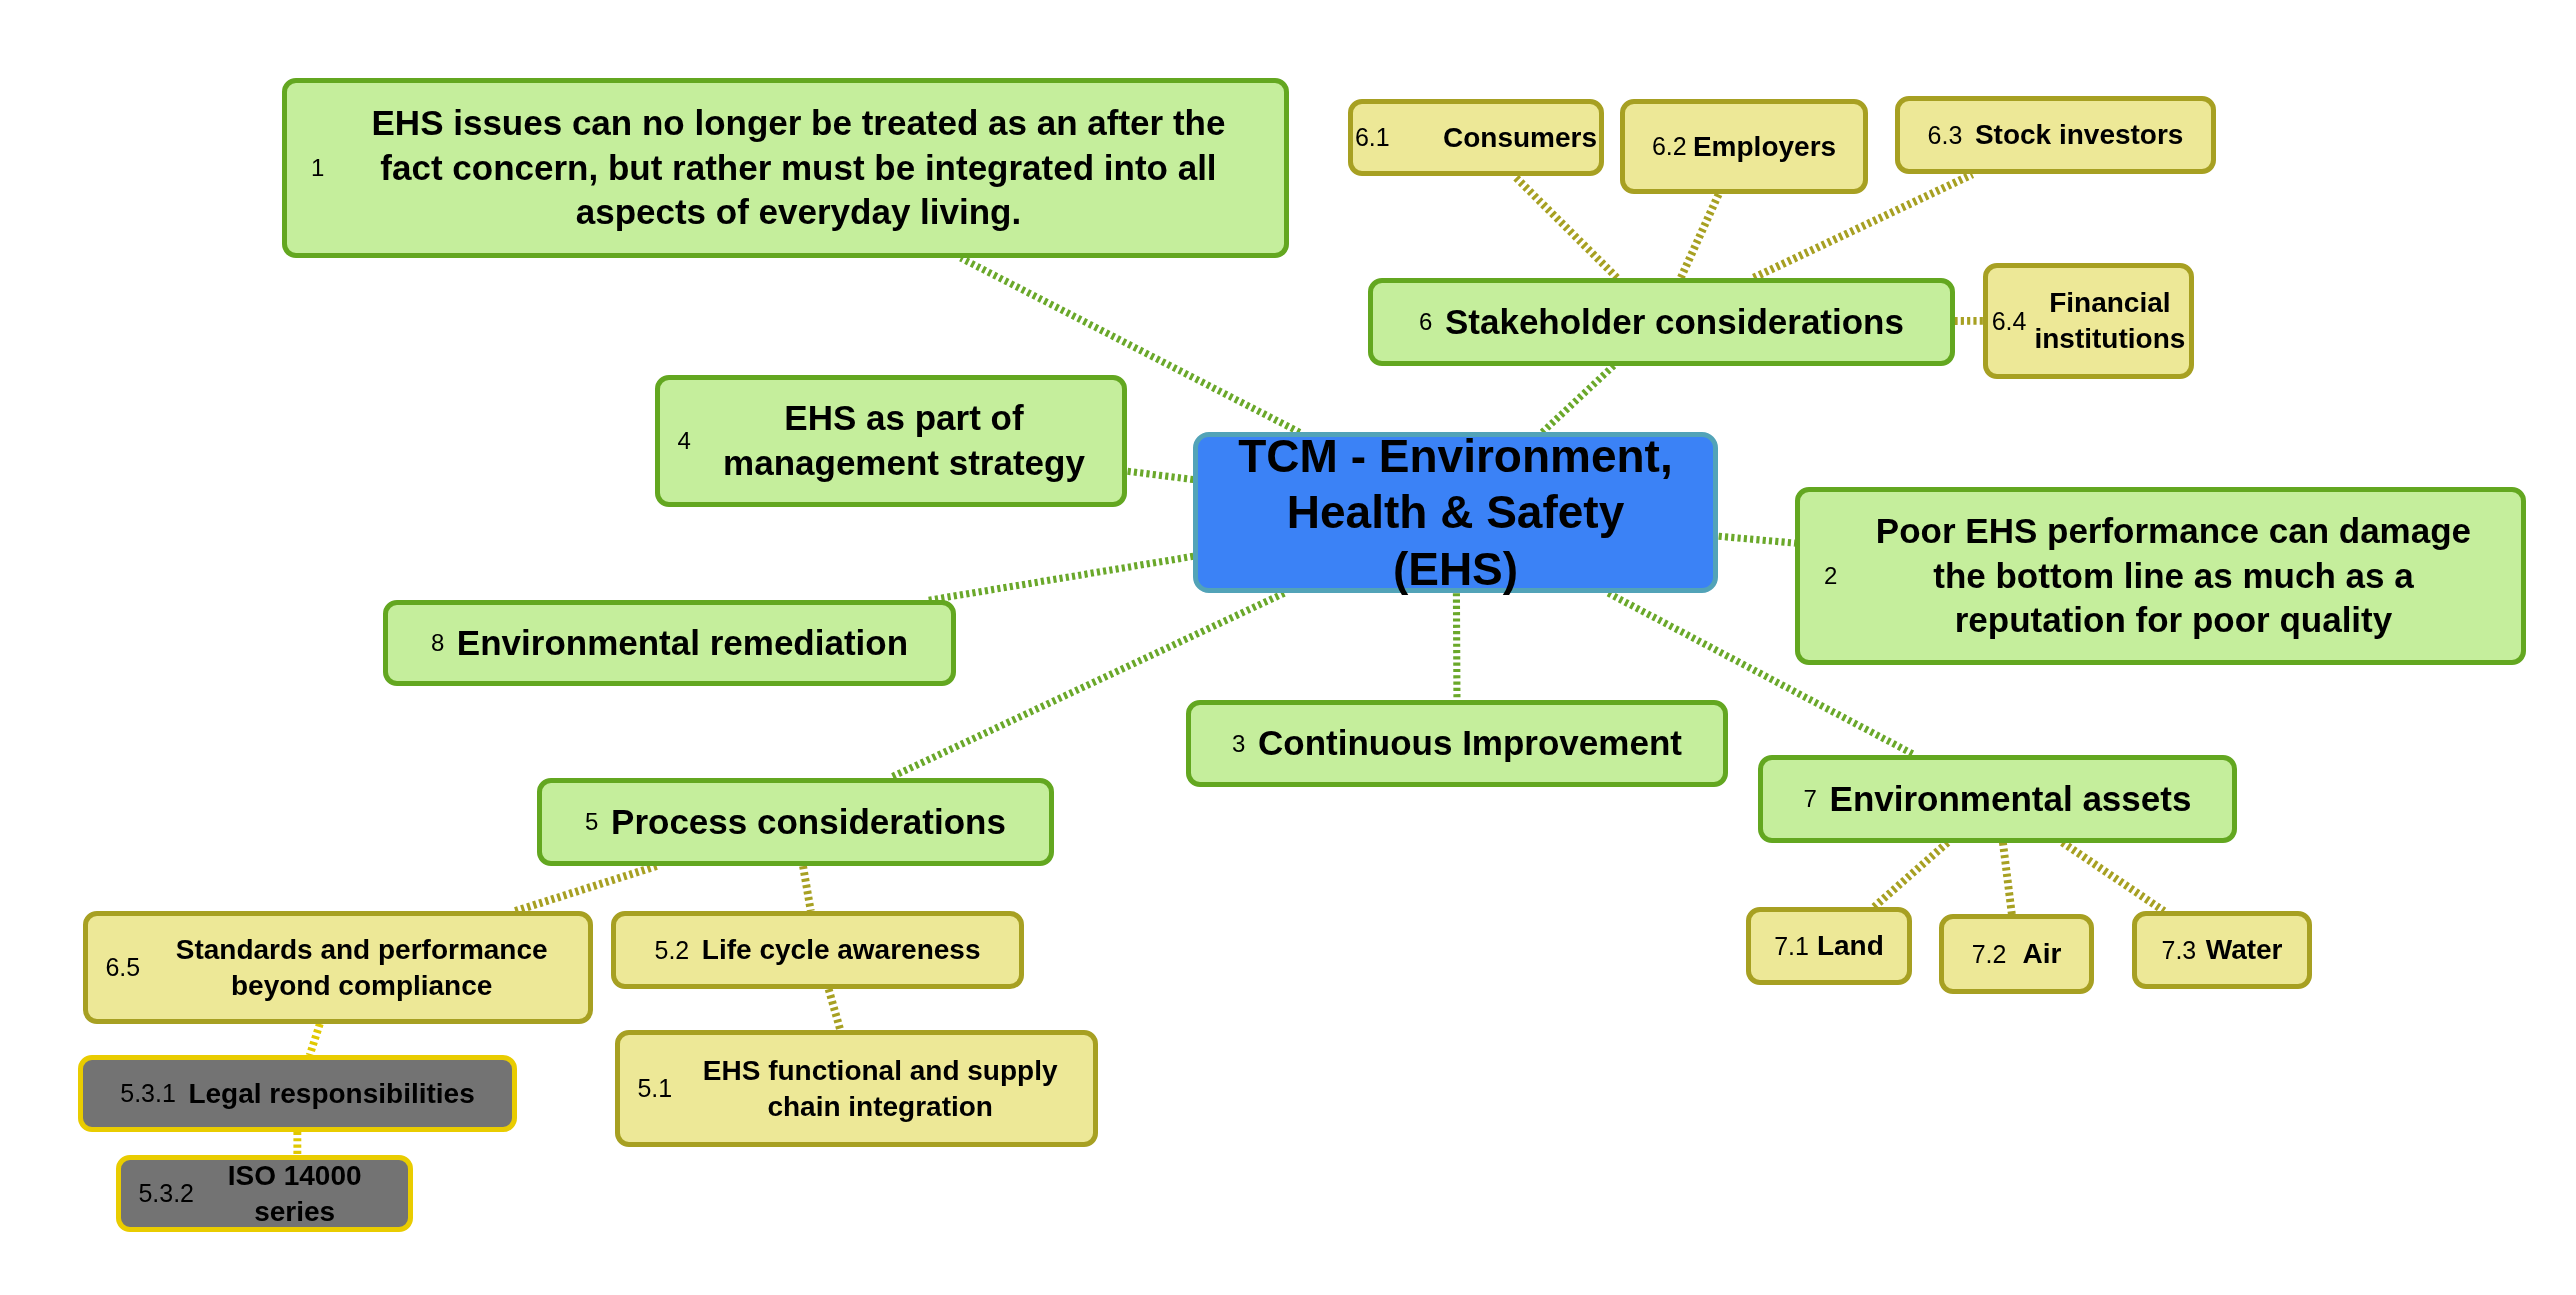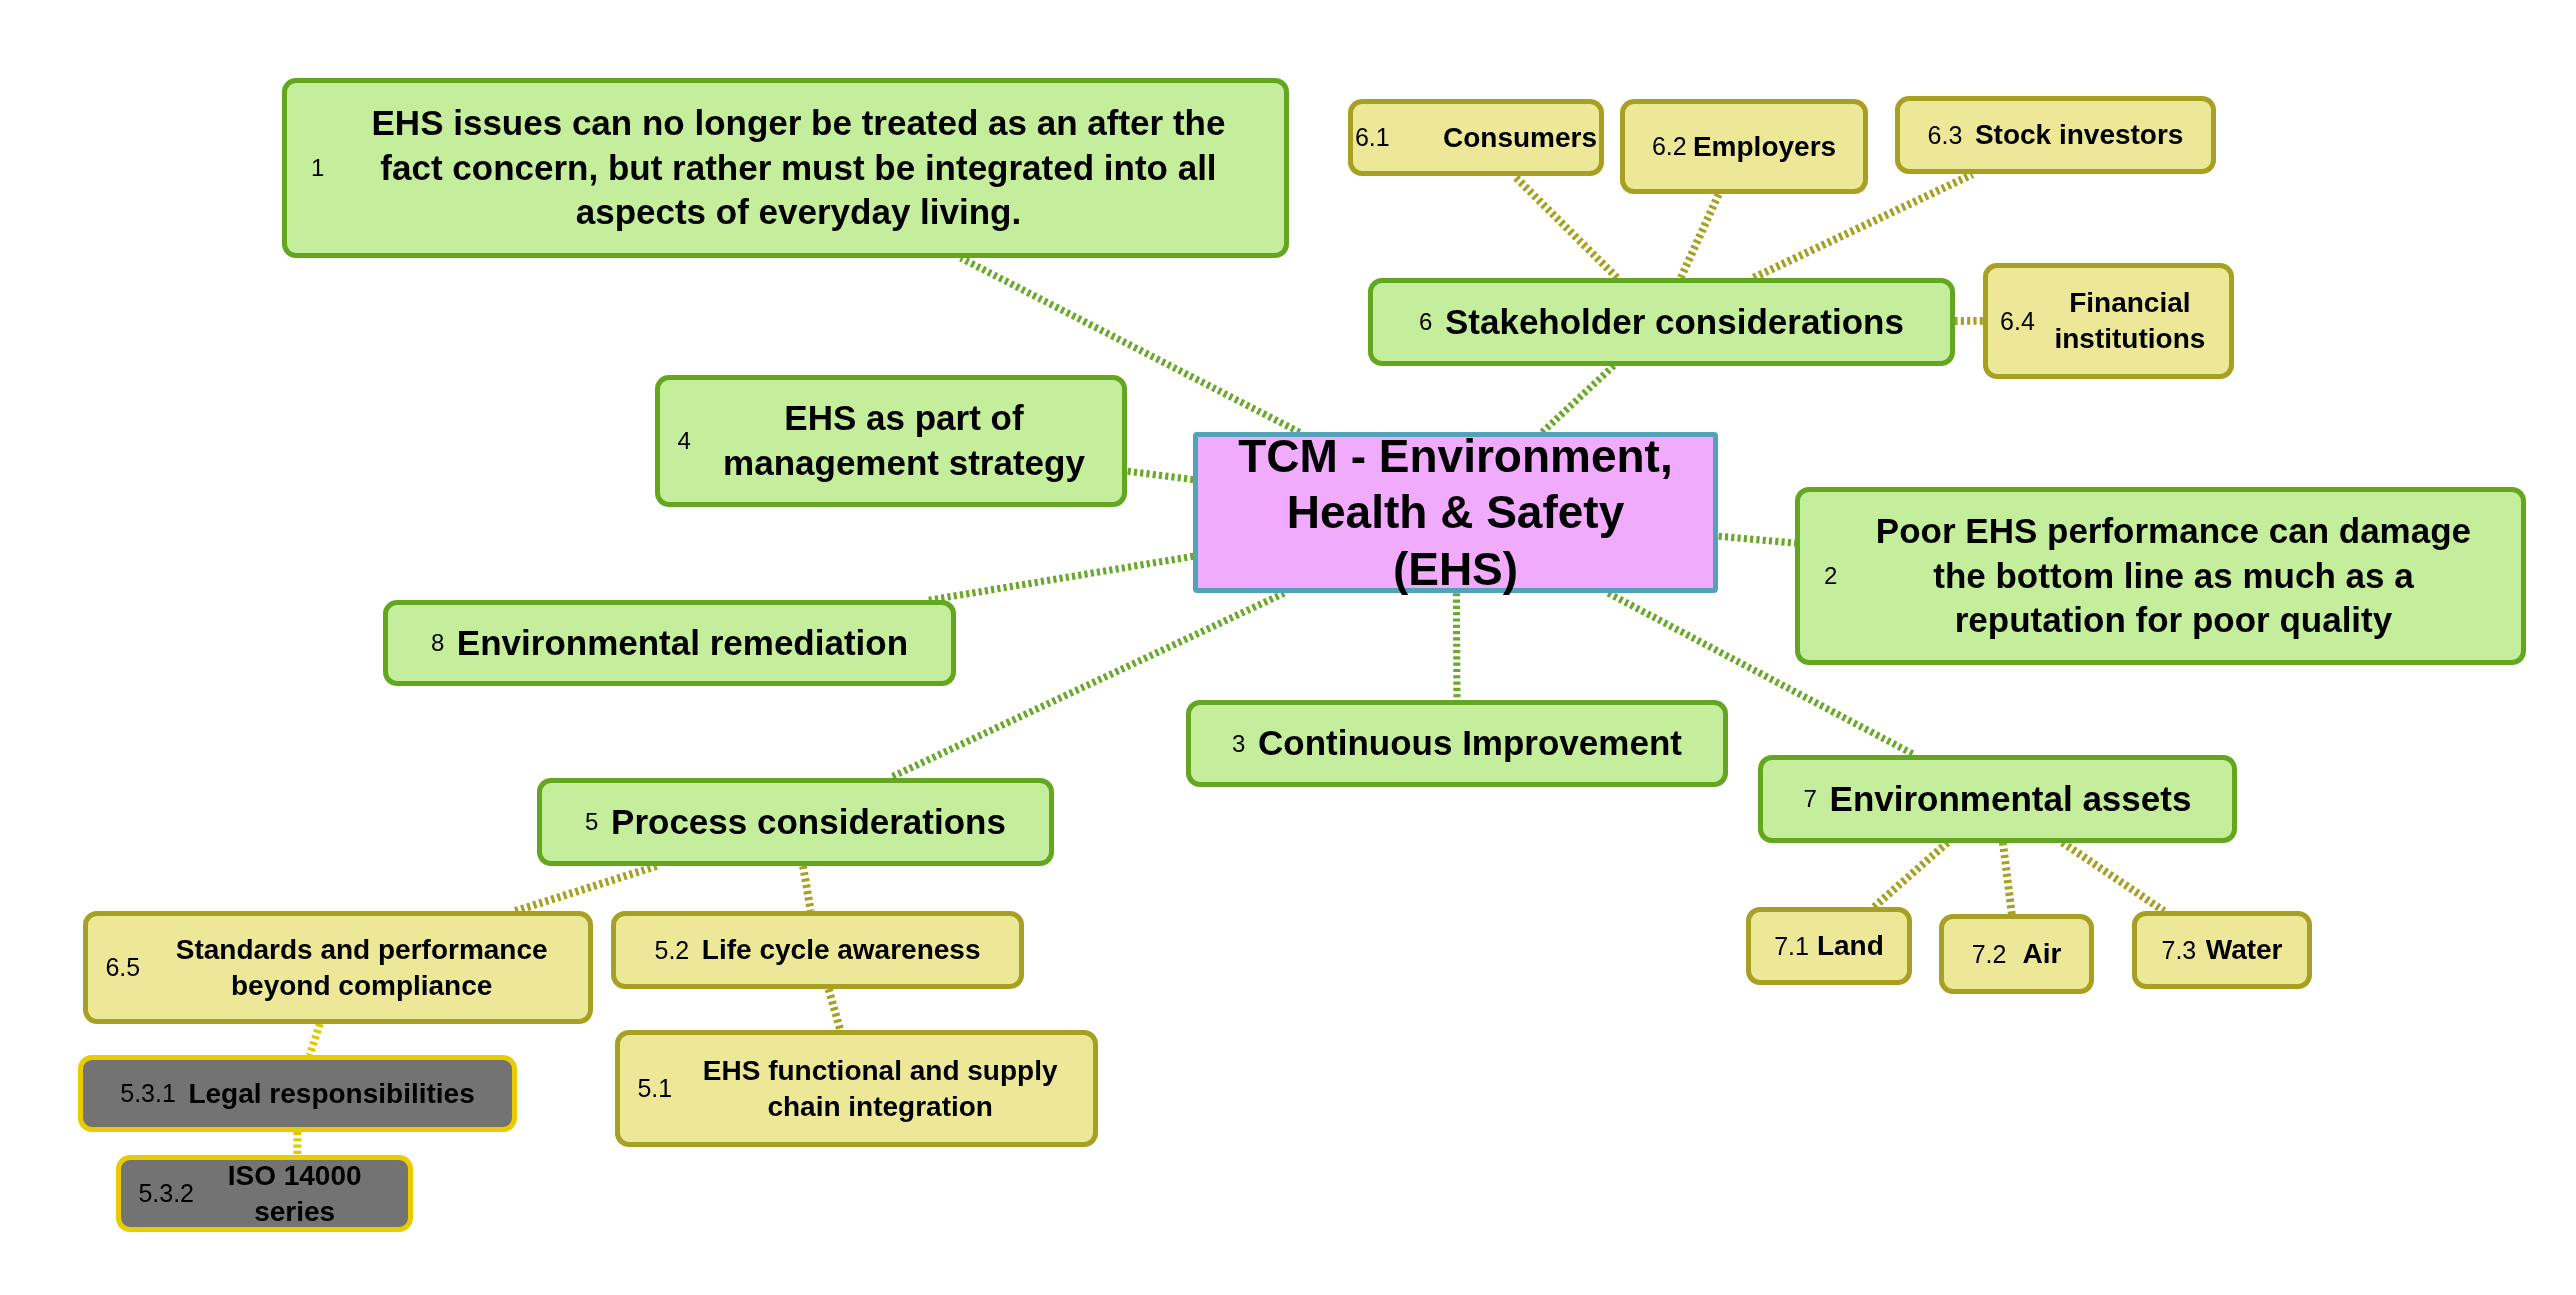--- a/index.html
+++ b/index.html
@@ -4,21 +4,21 @@
 <style>
   html, body { margin:0; padding:0; background:#ffffff; }
   body { width:2576px; height:1296px; position:relative; overflow:hidden;
          font-family:"Liberation Sans", sans-serif; }
   #links { position:absolute; left:0; top:0; width:2576px; height:1296px; }
   .node { position:absolute; box-sizing:border-box; border-radius:14px;
           display:flex; align-items:center; justify-content:center;
           padding:0 17.4px; color:#000; }
   .node .num { font-weight:normal; margin-right:12.6px; flex:0 0 auto; }
   .node .label { font-weight:bold; text-align:center; line-height:1.28; }
-  .lvl0 { background:#f0abfc; border:5.5px solid #52a3b8; border-radius:4px; }
+  .lvl0 { background:#3b82f6; border:5.5px solid #52a3b8; border-radius:16px; }
   .lvl0 .label { font-size:46px; line-height:1.22; }
   .lvl1 { background:#c5ee9c; border:5.5px solid #63a720; }
   .lvl1 .label { font-size:35px; }
   .lvl1 .num { font-size:24px; }
   .lvl2 { background:#ede897; border:5.5px solid #a7a022; }
   .lvl2 .label { font-size:28px; }
   .lvl2 .num { font-size:25px; }
   .lvl3 { background:#737373; border:5.5px solid #e9cc00; }
   .lvl3 .label { font-size:28px; }
   .lvl3 .num { font-size:25px; }
@@ -120,21 +120,21 @@
   <span class="label">Consumers</span>
 </div>
 <div class="node lvl2" id="n-6-2" style="left:1620px;top:99px;width:248px;height:95px;">
   <span class="num" style="margin-right:6.3px;">6.2</span>
   <span class="label">Employers</span>
 </div>
 <div class="node lvl2" id="n-6-3" style="left:1895px;top:96px;width:321px;height:78px;">
   <span class="num">6.3</span>
   <span class="label">Stock investors</span>
 </div>
-<div class="node lvl2" id="n-6-4" style="left:1983px;top:263px;width:251px;height:116px;padding:0 9px;">
+<div class="node lvl2" id="n-6-4" style="left:1983px;top:263px;width:211px;height:116px;padding:0 9px;">
   <span class="num" style="margin-right:8px;">6.4</span>
   <span class="label" style="max-width:174px;">Financial institutions</span>
 </div>
 
 <div class="node lvl2" id="n-7-1" style="left:1746px;top:907px;width:166px;height:78px;">
   <span class="num" style="margin-right:8px;">7.1</span>
   <span class="label">Land</span>
 </div>
 <div class="node lvl2" id="n-7-2" style="left:1939px;top:914px;width:155px;height:80px;">
   <span class="num" style="margin-right:16px;">7.2</span>

